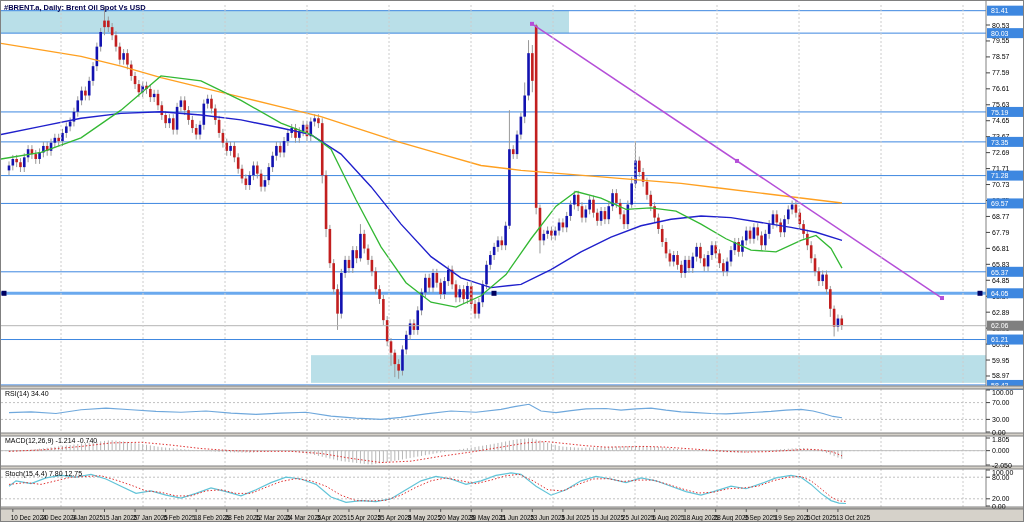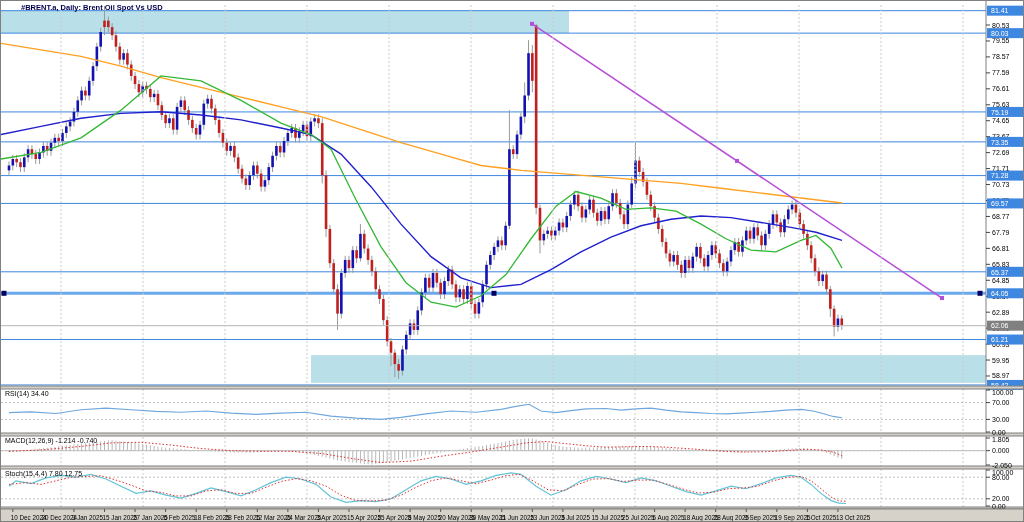--- a/index.html
+++ b/index.html
@@ -1,21 +1,21 @@
 <!DOCTYPE html>
 <html><head>
 <meta charset="utf-8">
 <style>
   html,body{margin:0;padding:0;background:#e8e8e8;}
   .screen{position:relative;width:1024px;height:522px;background:#ffffff;
     border:1px solid #808080;box-sizing:border-box;overflow:hidden;
     font-family:"Liberation Sans",sans-serif;}
   #chart-svg{position:absolute;left:0;top:0;width:1024px;height:522px;display:block;}
   .chart-title{position:absolute;left:3px;top:2px;font-size:7.5px;font-weight:bold;
-    color:#00004d;letter-spacing:0;z-index:5;margin-left:17px;}
+    color:#00004d;letter-spacing:0;z-index:5;}
   .ind-label{position:absolute;font-size:7px;color:#000000;z-index:5;white-space:nowrap;}
 </style>
 </head>
 <body>
 
 <div class="screen">
   <svg id="chart-svg" xmlns="http://www.w3.org/2000/svg" viewBox="0 0 1024 522">
       <rect x="0" y="0" width="1024" height="522" fill="#ffffff"></rect>
       <defs>
         <clipPath id="plotclip">

